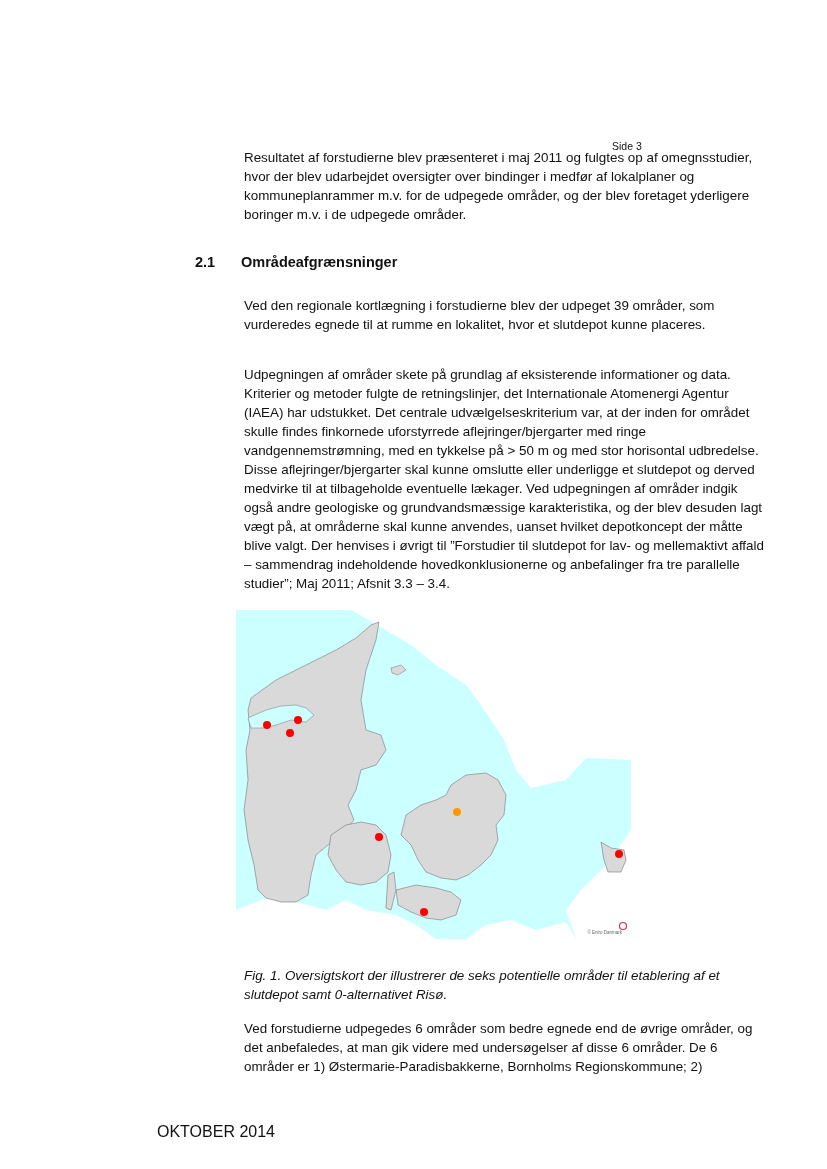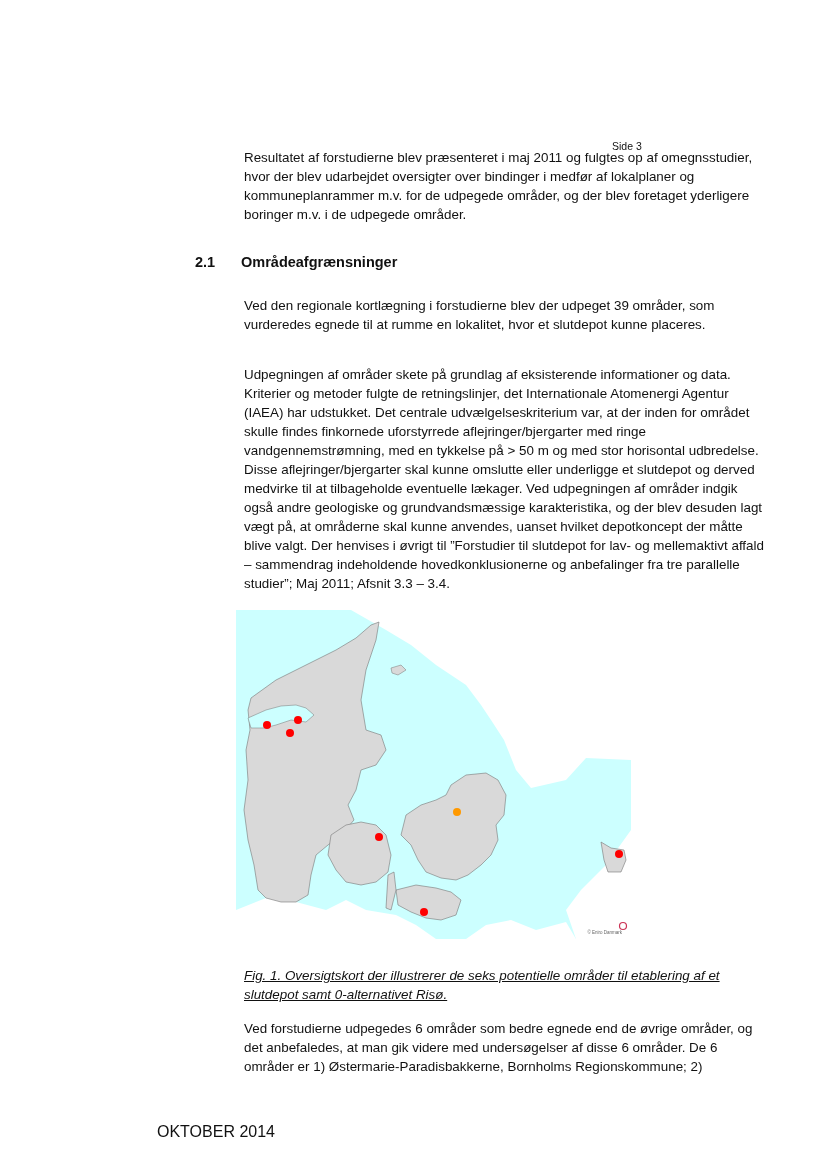--- a/index.html
+++ b/index.html
@@ -5,21 +5,21 @@
   html, body { margin:0; padding:0; background:#ffffff; }
   body { width:827px; height:1169px; position:relative; overflow:hidden;
          font-family:"Liberation Sans", sans-serif; color:#111; }
   .page-number { position:absolute; left:612px; top:96px; font-size:10.5px;margin-top:44px; }
   .para { position:absolute; left:236px; width:525px; font-size:13.4px; line-height:19px; margin:8px; }
   #p1 { top:140px; }
   .heading { position:absolute; top:250px; left:191px; font-size:14.5px; font-weight:bold; margin:4px; }
   .heading .num { display:inline-block; width:46px; }
   #p2 { top:288px; }
   #p3 { top:357px; }
-  #caption { top:958px; font-style:italic;text-decoration:underline; }
+  #caption { top:958px; font-style:italic; }
   #p4 { top:1011px; }
   .footer { position:absolute; left:157px; top:1123px; font-size:16px; }
   .map { position:absolute; left:236px; top:610px; width:395px; height:329px; }
 </style>
 </head>
 <body>
 
 <div class="page-number">Side 3</div>
 
 <p class="para" id="p1">Resultatet af forstudierne blev præsenteret i maj 2011 og fulgtes op af omegnsstudier, hvor der blev udarbejdet oversigter over bindinger i medfør af lokalplaner og kommuneplanrammer m.v. for de udpegede områder, og der blev foretaget yderligere boringer m.v. i de udpegede områder.</p>

